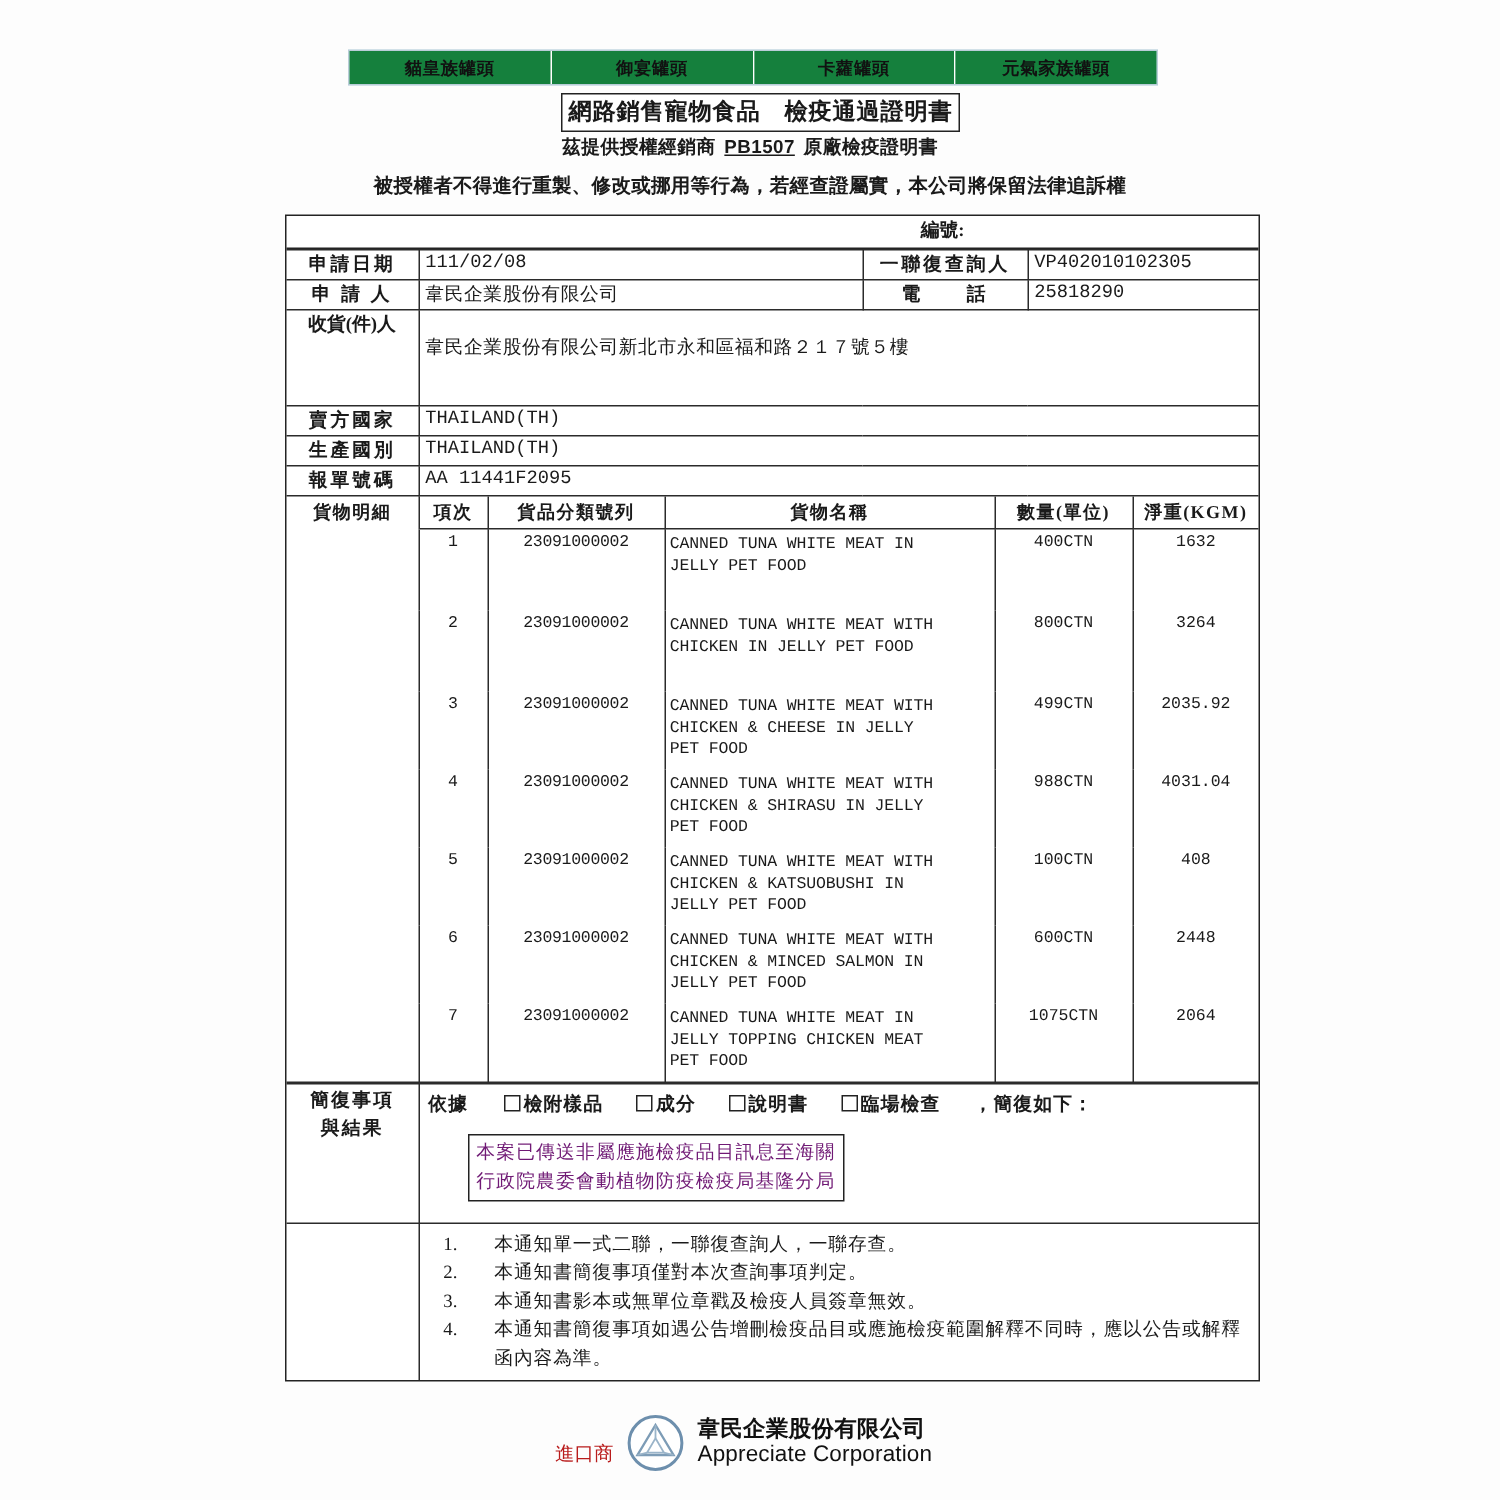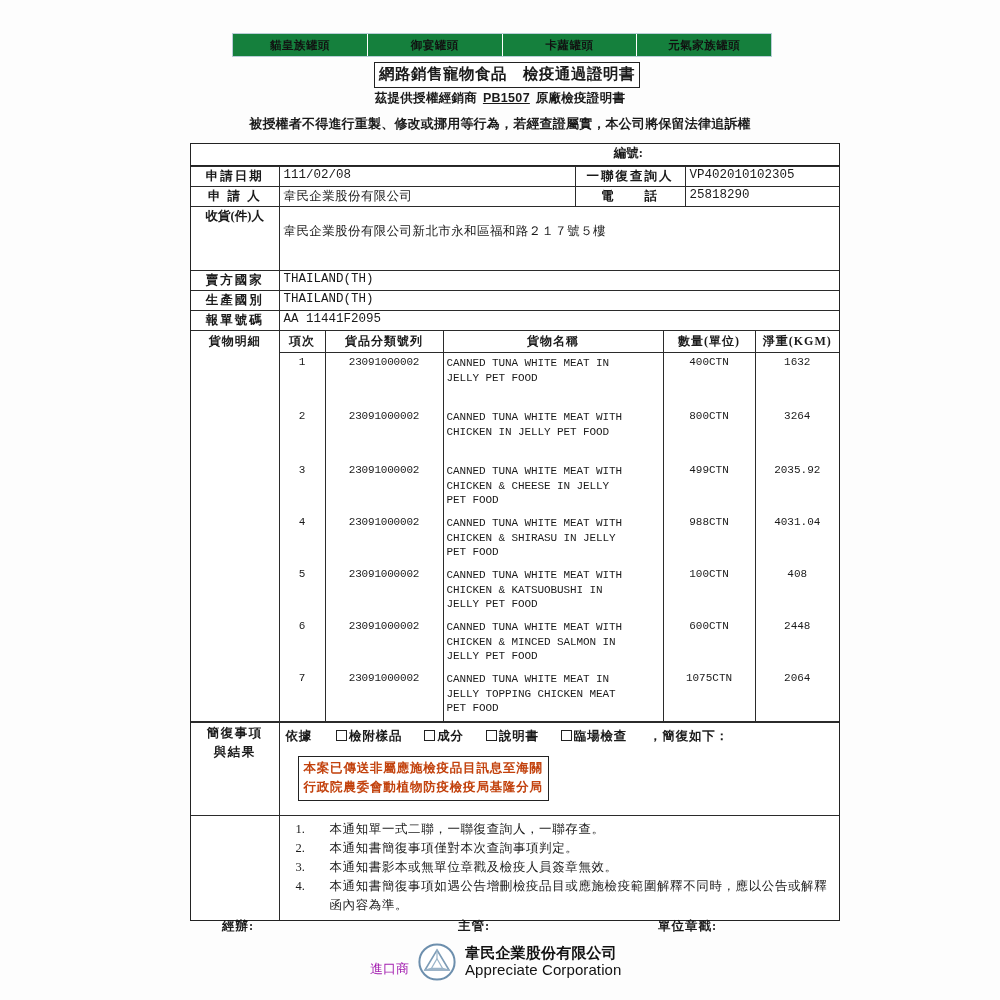--- a/index.html
+++ b/index.html
@@ -192,26 +192,26 @@
     border: 1.2px solid #222;
     margin-right: 2px;
     vertical-align: -1px;
     background: #fff;
   }
   .cbgroup { margin-right: 16px; white-space: nowrap; }
   .stampbox {
     display: inline-block;
     border: 1.3px solid #222;
     padding: 2px 5px 3px 5px;
-    margin: 5px 0 8px 14px;
-    font-size: 12.5px;
-    font-weight: bold;
+    margin: 5px 0 8px 28px;
+    font-size: 12.5px;
+    font-weight: normal;
     letter-spacing: .8px;
     line-height: 1.5;
-    color: #c2410c;
+    color: #701a75;
     font-family: "Liberation Serif", serif;
   }
 
   
   .notes { font-size: 12.5px; line-height: 1.52; padding: 3px 4px 4px 4px; }
   .note-row { display: flex; align-items: flex-start; }
   .note-n { width: 34px; flex: 0 0 34px; text-align: left; padding-left: 8px; font-family: "Liberation Serif", serif;}
   .note-t { flex: 1 1 auto; letter-spacing: .6px; }
 
   
@@ -235,21 +235,21 @@
     left: 370px;
     top: 942px;
     display: flex;
     align-items: center;
     gap: 8px;
   }
   .imp-label {
     font-family: "Liberation Sans", sans-serif;
     font-size: 13px;
     font-weight: normal;
-    color: #a21caf;
+    color: #b91c1c;
     align-self: flex-end;
     padding-bottom: 4px;
   }
   .logo-mark { width: 40px; height: 40px; flex: 0 0 40px; }
   .logo-text { line-height: 1.12; }
   .logo-cn {
     font-family: "Liberation Sans", sans-serif;
     font-size: 15px;
     font-weight: bold;
     color: #111;
@@ -483,25 +483,20 @@
                 <span class="note-n">4.</span>
                 <span class="note-t">本通知書簡復事項如遇公告增刪檢疫品目或應施檢疫範圍解釋不同時，應以公告或解釋函內容為準。</span>
               </div>
             </div>
           </td>
         </tr>
       </tbody>
     </table>
   </div>
 
-  <div class="sigrow">
-    <span class="sig-a">經辦:</span>
-    <span class="sig-b">主管:</span>
-    <span class="sig-c">單位章戳:</span>
-  </div>
 
   <div class="footer-logo">
     <span class="imp-label">進口商</span>
     <svg class="logo-mark" viewBox="0 0 100 100">
       <circle cx="50" cy="50" r="44" fill="#ffffff" stroke="#6d8fad" stroke-width="5"></circle>
       <polygon points="50,20 80,70 20,70" fill="none" stroke="#7d9cb6" stroke-width="4"></polygon>
       <polygon points="50,42 64,66 36,66" fill="none" stroke="#9ab4c9" stroke-width="3"></polygon>
       <line x1="50" y1="20" x2="50" y2="42" stroke="#9ab4c9" stroke-width="3"></line>
       <line x1="20" y1="70" x2="36" y2="66" stroke="#9ab4c9" stroke-width="3"></line>
       <line x1="80" y1="70" x2="64" y2="66" stroke="#9ab4c9" stroke-width="3"></line>

